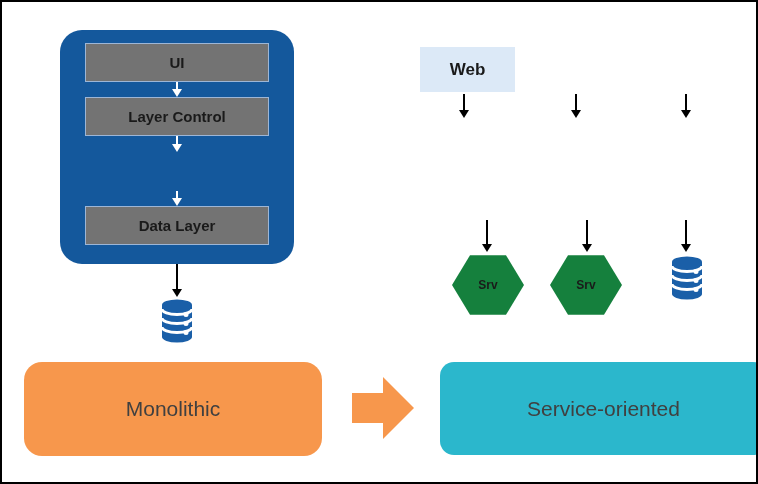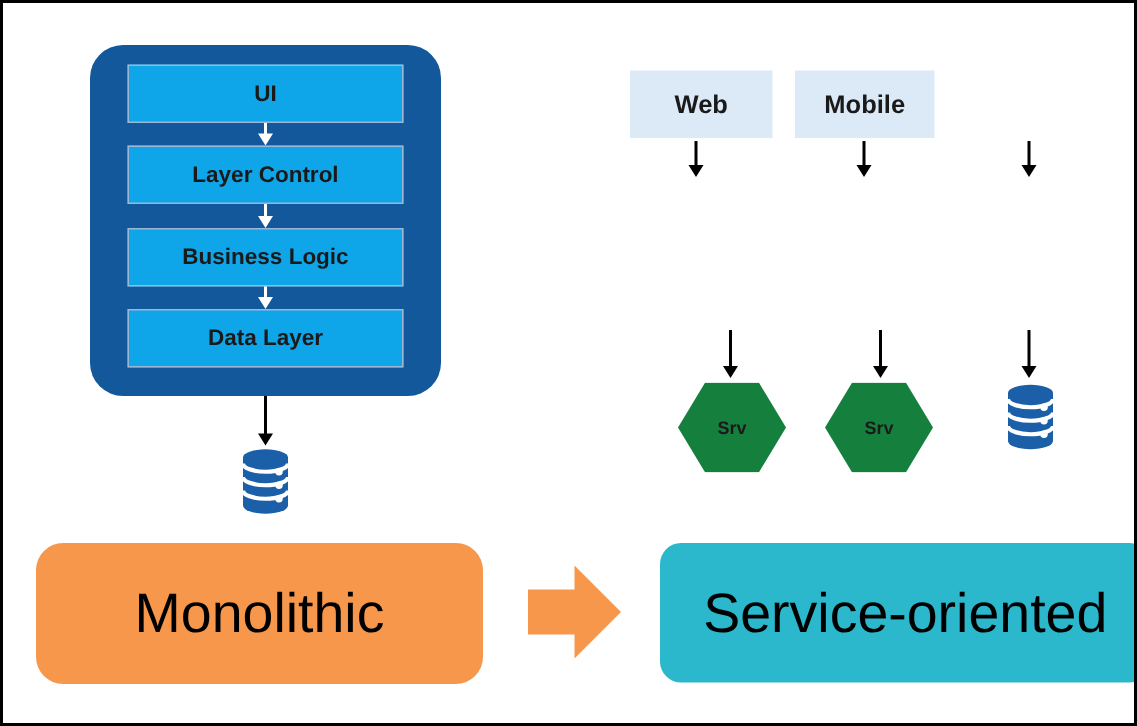--- a/index.html
+++ b/index.html
@@ -7,39 +7,39 @@
     position:relative;width:758px;height:484px;box-sizing:border-box;
     background:#ffffff;border:2px solid #000;overflow:hidden;
     font-family:"Liberation Sans",sans-serif;color:#1a1a1a;
   }
   .panel{position:absolute;background:#14589C;}
   .mono-container{left:58px;top:28px;width:234px;height:234px;border-radius:22px;}
   .esb-container{left:408px;top:117px;width:328px;height:101px;border-radius:15px;}
 
   .box{position:absolute;display:flex;align-items:center;justify-content:center;
        font-weight:bold;font-size:15px;box-sizing:border-box;}
-  .mono-layer{left:25px;width:184px;height:39px;background:#0ea5e9;border:1px solid #9DB6D6;}
+  .mono-layer{left:25px;width:184px;height:39px;background:#737373;border:1px solid #9DB6D6;}
   .client{top:45px;height:45px;background:#DCE9F7;font-size:17px;}
   .busbox{height:33px;background:#EAF1FA;border:1px solid #F4F8FC;}
 
   .hex{position:absolute;width:72px;height:62px;background:#15803d;
        clip-path:polygon(25% 2%,75% 2%,100% 50%,75% 98%,25% 98%,0% 50%);
        display:flex;align-items:center;justify-content:center;font-weight:bold;font-size:12px;}
 
   .varrow{position:absolute;width:12px;}
   .varrow .shaft{position:absolute;left:5px;top:0;bottom:6px;width:2px;background:#000;}
   .varrow .tip{position:absolute;left:1px;bottom:0;width:0;height:0;
                border-left:5px solid transparent;border-right:5px solid transparent;
                border-top:8px solid #000;}
   .varrow.white .shaft{background:#fff;}
   .varrow.white .tip{border-top-color:#fff;}
 
   .dbicon{position:absolute;}
   .caption-box{position:absolute;display:flex;align-items:center;justify-content:center;
-               font-size:37px;color:#000000;}
+               font-size:21px;color:#404040;}
   .mono-caption{left:22px;top:360px;width:298px;height:94px;background:#F7974C;border-radius:18px;}
   .soa-caption{left:438px;top:360px;width:327px;height:93px;background:#2BB7CC;border-radius:14px;}
   .flow-arrow{position:absolute;left:350px;top:375px;}
 </style>
 </head>
 <body>
 
 <div class="canvas">
 
   <div class="panel mono-container">
@@ -50,23 +50,20 @@
         <span class="shaft"></span>
         <span class="tip"></span>
       </div>
     <div class="box mono-layer" style="top:67px">
       <span>Layer Control</span>
     </div>
     <div class="varrow white" style="left:111px;top:106px;height:16px">
         <span class="shaft"></span>
         <span class="tip"></span>
       </div>
-    <div class="box mono-layer" style="top:122px">
-      <span>Business Logic</span>
-    </div>
     <div class="varrow white" style="left:111px;top:161px;height:15px">
         <span class="shaft"></span>
         <span class="tip"></span>
       </div>
     <div class="box mono-layer" style="top:176px">
       <span>Data Layer</span>
     </div>
   </div>
 
   <div class="varrow" style="left:169px;top:262px;height:33px">
@@ -79,23 +76,20 @@
     <path d="M3 11 A15 5.5 0 0 0 33 11" fill="none" stroke="#fff" stroke-width="2.8"></path>
     <path d="M3 20 A15 5.5 0 0 0 33 20" fill="none" stroke="#fff" stroke-width="2.8"></path>
     <path d="M3 29 A15 5.5 0 0 0 33 29" fill="none" stroke="#fff" stroke-width="2.8"></path>
     <circle cx="27" cy="16.5" r="2.5" fill="#fff"></circle>
     <circle cx="27" cy="25.5" r="2.5" fill="#fff"></circle>
     <circle cx="27" cy="34.5" r="2.5" fill="#fff"></circle>
   </svg>
 
   <div class="box client" style="left:418px;width:95px">
     <span>Web</span>
-  </div>
-  <div class="box client" style="left:528px;width:93px">
-    <span>Mobile</span>
   </div>
 
   <div class="varrow" style="left:456px;top:92px;height:24px">
       <span class="shaft"></span>
       <span class="tip"></span>
     </div>
   <div class="varrow" style="left:568px;top:92px;height:24px">
       <span class="shaft"></span>
       <span class="tip"></span>
     </div>

